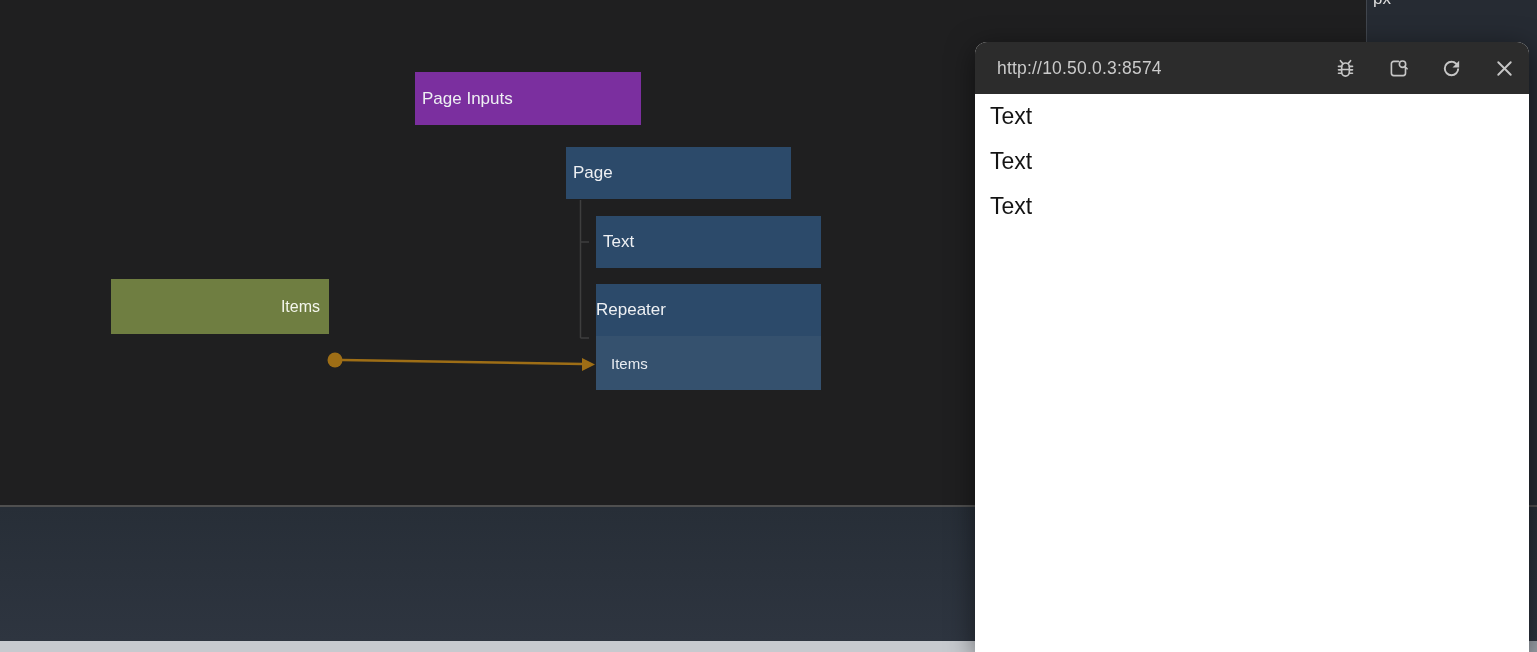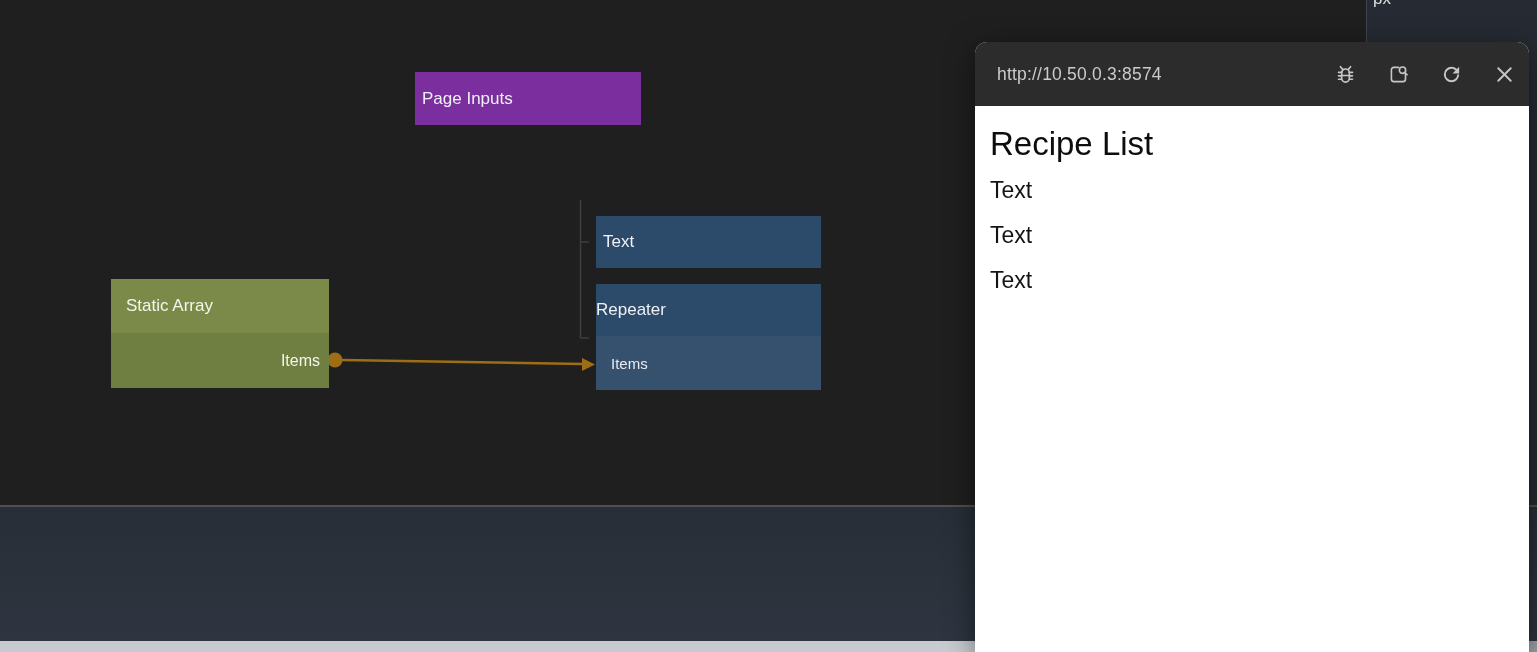--- a/index.html
+++ b/index.html
@@ -44,21 +44,21 @@
 
   
   .right-panel { position:absolute; left:1366px; top:0; width:171px; height:652px;
                  background:#262b33; border-left:1px solid #41464e; overflow:hidden; z-index:2; }
   .unit-label { position:absolute; top:-11px; left:6px; font-size:17px; color:#dcdcdc; }
 
   
   .preview { position:absolute; left:975px; top:42px; width:554px; height:610px;
              border-radius:12px 12px 0 0; overflow:hidden; z-index:5;
              box-shadow:0 6px 28px rgba(0,0,0,0.5); background:#ffffff; }
-  .preview-header { height:64px; background:#2c2c2c; display:flex; align-items:center;
+  .preview-header { height:52px; background:#2c2c2c; display:flex; align-items:center;
                     padding:0 12px 0 22px; }
   .preview-url { flex:1; color:#cbcbcb; font-size:17.5px; letter-spacing:0.2px;
                  white-space:nowrap; overflow:hidden; }
   .header-icons { display:flex; align-items:center; gap:27px; }
   .icon-btn { background:none; border:none; width:26px; height:26px; padding:0;
               display:flex; align-items:center; justify-content:center; cursor:pointer; }
   .icon-btn svg { width:23px; height:23px; stroke:#c6c6c6; fill:none;
                   stroke-width:1.7; stroke-linecap:round; stroke-linejoin:round; }
   .icon-btn svg .filled { fill:#c6c6c6; stroke:none; }
 
@@ -86,34 +86,36 @@
         <line x1="342" y1="360" x2="583" y2="364" stroke="#9e6e16" stroke-width="2.6"></line>
         <circle cx="335" cy="360" r="7.5" fill="#9e6e16"></circle>
         <polygon points="595,364.5 582,358 582,371" fill="#9e6e16"></polygon>
       </g>
     </svg>
 
     <div class="node node-pageinputs">
       <span class="node-header">Page Inputs</span>
     </div>
 
+    <div class="node node-page">
+      <span class="node-header">Page</span>
+    </div>
 
     <div class="node node-text">
       <span class="node-header">Text</span>
     </div>
 
     <div class="node node-repeater">
       <div class="rep-header">Repeater</div>
       <div class="rep-port">
         <span>Items</span>
       </div>
     </div>
 
     <div class="node node-staticarray">
-      <div class="sa-header">Static Array</div>
       <div class="sa-port">
         <span>Items</span>
       </div>
     </div>
   </div>
 
   <div class="bottom-band"></div>
 
   <div class="right-panel">
     <span class="unit-label">px</span>
@@ -161,20 +163,19 @@
           <svg viewBox="0 0 24 24" style="stroke-width:2">
             <path d="M5.5,5.5 L18.5,18.5"></path>
             <path d="M18.5,5.5 L5.5,18.5"></path>
           </svg>
         </button>
 
       </div>
     </div>
 
     <div class="preview-body">
-      <div class="preview-heading">Recipe List</div>
       <div class="preview-item">Text</div>
       <div class="preview-item">Text</div>
       <div class="preview-item">Text</div>
     </div>
   </div>
 
 </div>
 
 </body></html>

